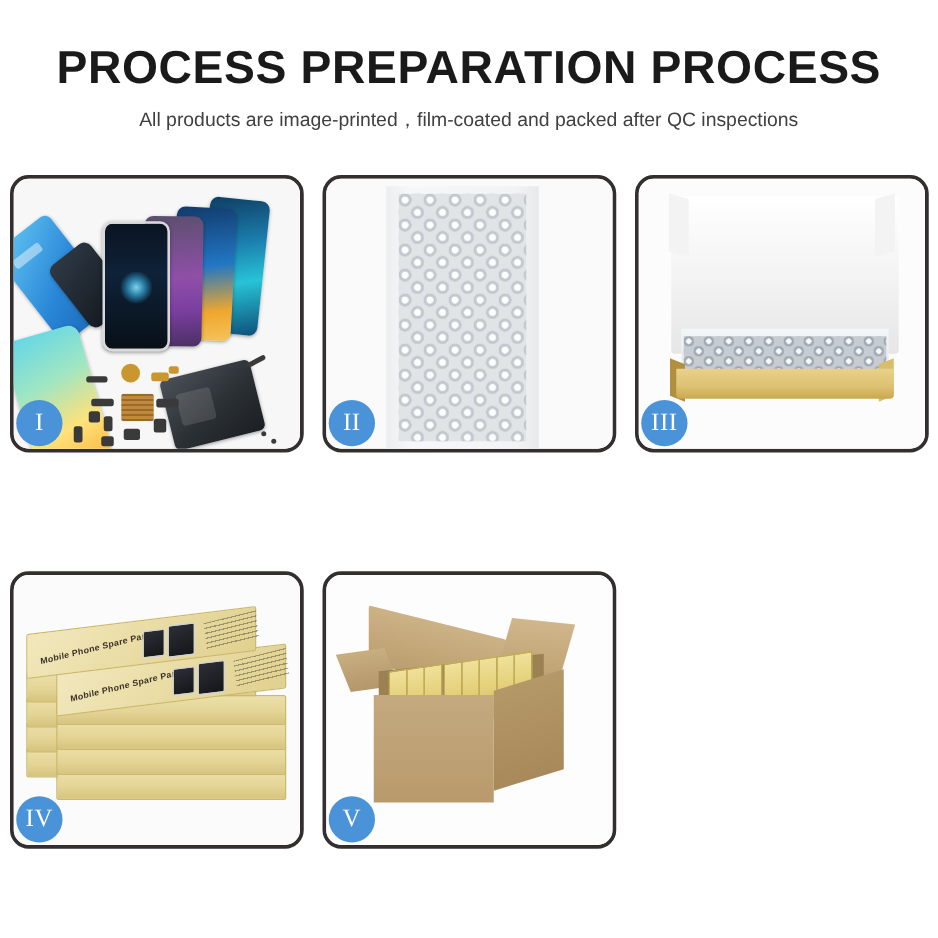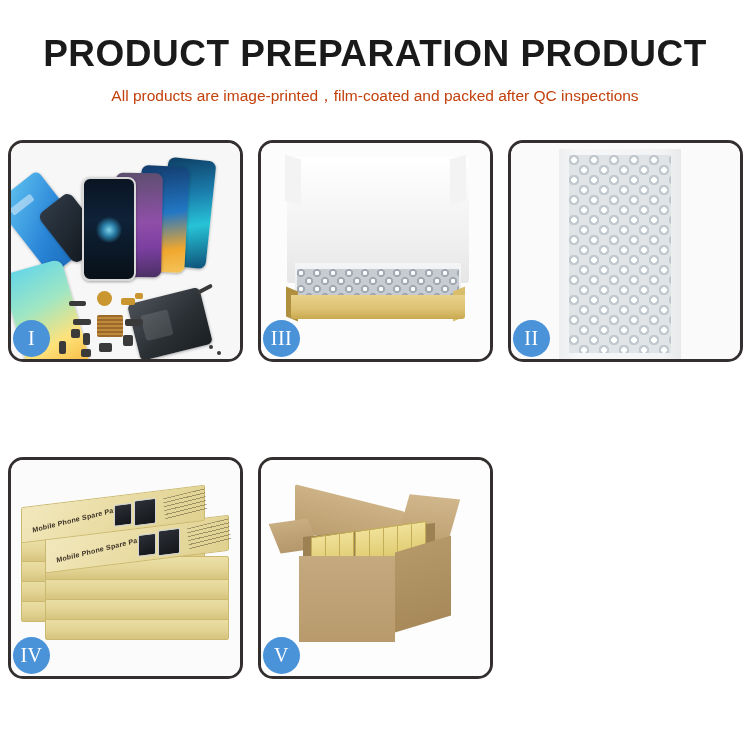--- a/index.html
+++ b/index.html
@@ -30,21 +30,21 @@
     letter-spacing: 0.5px;
     color: #1a1a1a;
     font-family: "Liberation Sans", sans-serif;
     white-space: nowrap;
   }
   .page-subtitle {
     margin: 0;
     padding-top: 11px;
     font-size: 15.5px;
     font-weight: 400;
-    color: #c2410c;
+    color: #404040;
     white-space: nowrap;
   }
 
   
   .grid {
     position: absolute;
     top: 140px;
     left: 8px;
     width: 734px;
     display: grid;
@@ -326,21 +326,21 @@
   .c6-tape {
     position: absolute;
     background: rgba(150,128,88,.55);
     border-radius: 1px;
   }
 </style>
 </head>
 <body>
 
 <div class="header">
-  <h1 class="page-title">PRODUCT PREPARATION PRODUCT</h1>
+  <h1 class="page-title">PROCESS PREPARATION PROCESS</h1>
   <p class="page-subtitle">All products are image-printed，film-coated and packed after QC inspections</p>
 </div>
 
 <div class="grid">
 
   <div class="panel">
     <div class="panel-inner p1">
       <div class="phone ph-a"></div>
       <div class="phone ph-b"></div>
       <div class="phone ph-c"></div>
@@ -364,42 +364,42 @@
       <div class="part" style="left:70px;top:206px;width:10px;height:8px;"></div>
       <div class="part" style="left:48px;top:198px;width:7px;height:13px;"></div>
       <div class="part part-circle" style="left:198px;top:202px;width:4px;height:4px;"></div>
       <div class="part part-circle" style="left:206px;top:208px;width:4px;height:4px;"></div>
       <div class="part" style="left:186px;top:144px;width:16px;height:4px;transform:rotate(-28deg);"></div>
     </div>
     <div class="badge">I</div>
   </div>
 
   <div class="panel">
+    <div class="panel-inner p2">
+      <div class="wrap-sheet"></div>
+      <div class="bubbles"></div>
+    </div>
+    <div class="badge">II</div>
+  </div>
+
+  <div class="panel">
     <div class="panel-inner p3">
       <div class="b3-lid"></div>
       <div class="b3-lid-flapL"></div>
       <div class="b3-lid-flapR"></div>
       <div class="b3-foam"></div>
       <div class="b3-bubbles"></div>
       <div class="b3-base-l"></div>
       <div class="b3-base-r"></div>
       <div class="b3-base"></div>
     </div>
     <div class="badge">III</div>
   </div>
 
   <div class="panel">
-    <div class="panel-inner p2">
-      <div class="wrap-sheet"></div>
-      <div class="bubbles"></div>
-    </div>
-    <div class="badge">II</div>
-  </div>
-
-  <div class="panel">
     <div class="panel-inner p4">
       <div class="stack">
 
         <div class="kbox" style="left:4px;top:120px;width:182px;height:22px;"></div>
         <div class="kbox" style="left:4px;top:100px;width:182px;height:22px;"></div>
         <div class="kbox" style="left:4px;top:80px;width:182px;height:22px;"></div>
         <div class="kbox" style="left:4px;top:60px;width:182px;height:22px;"></div>
 
         <div class="kbox" style="left:28px;top:138px;width:182px;height:22px;"></div>
         <div class="kbox" style="left:28px;top:118px;width:182px;height:22px;"></div>

